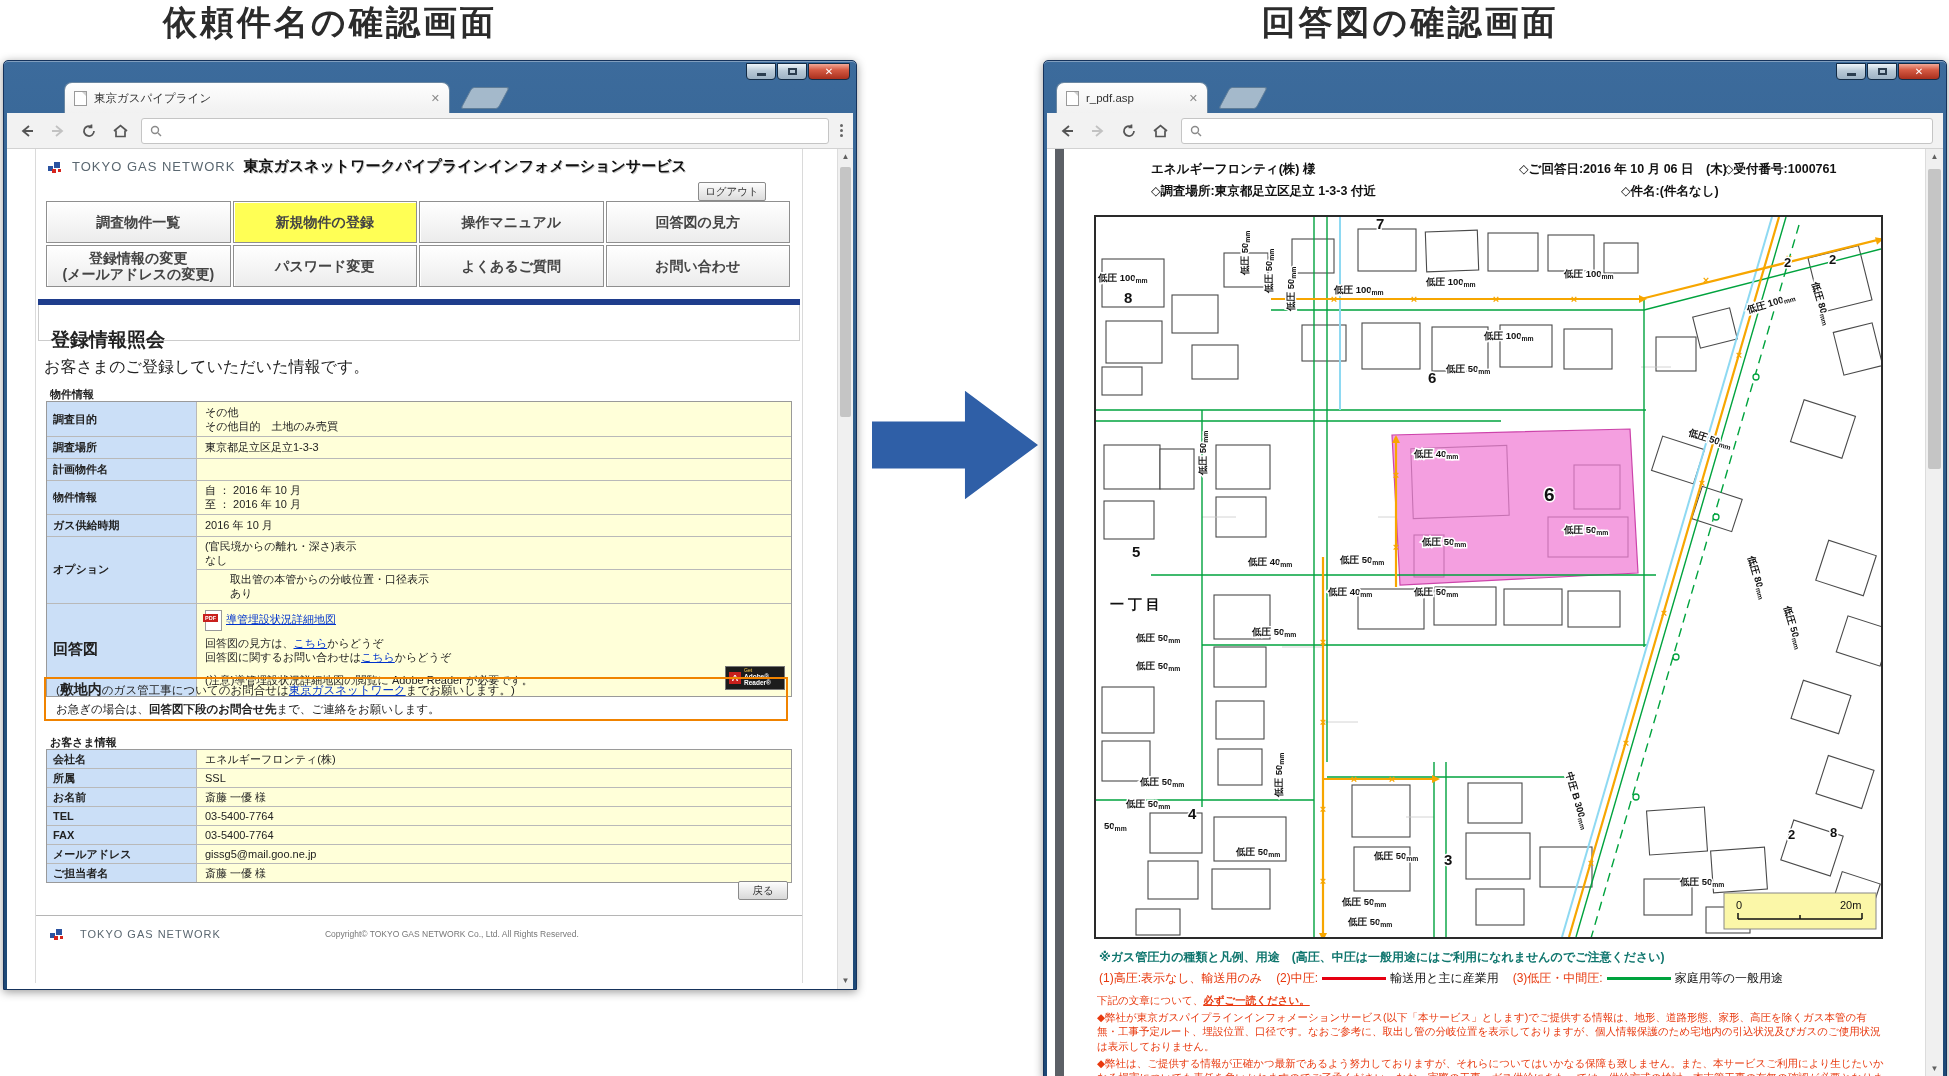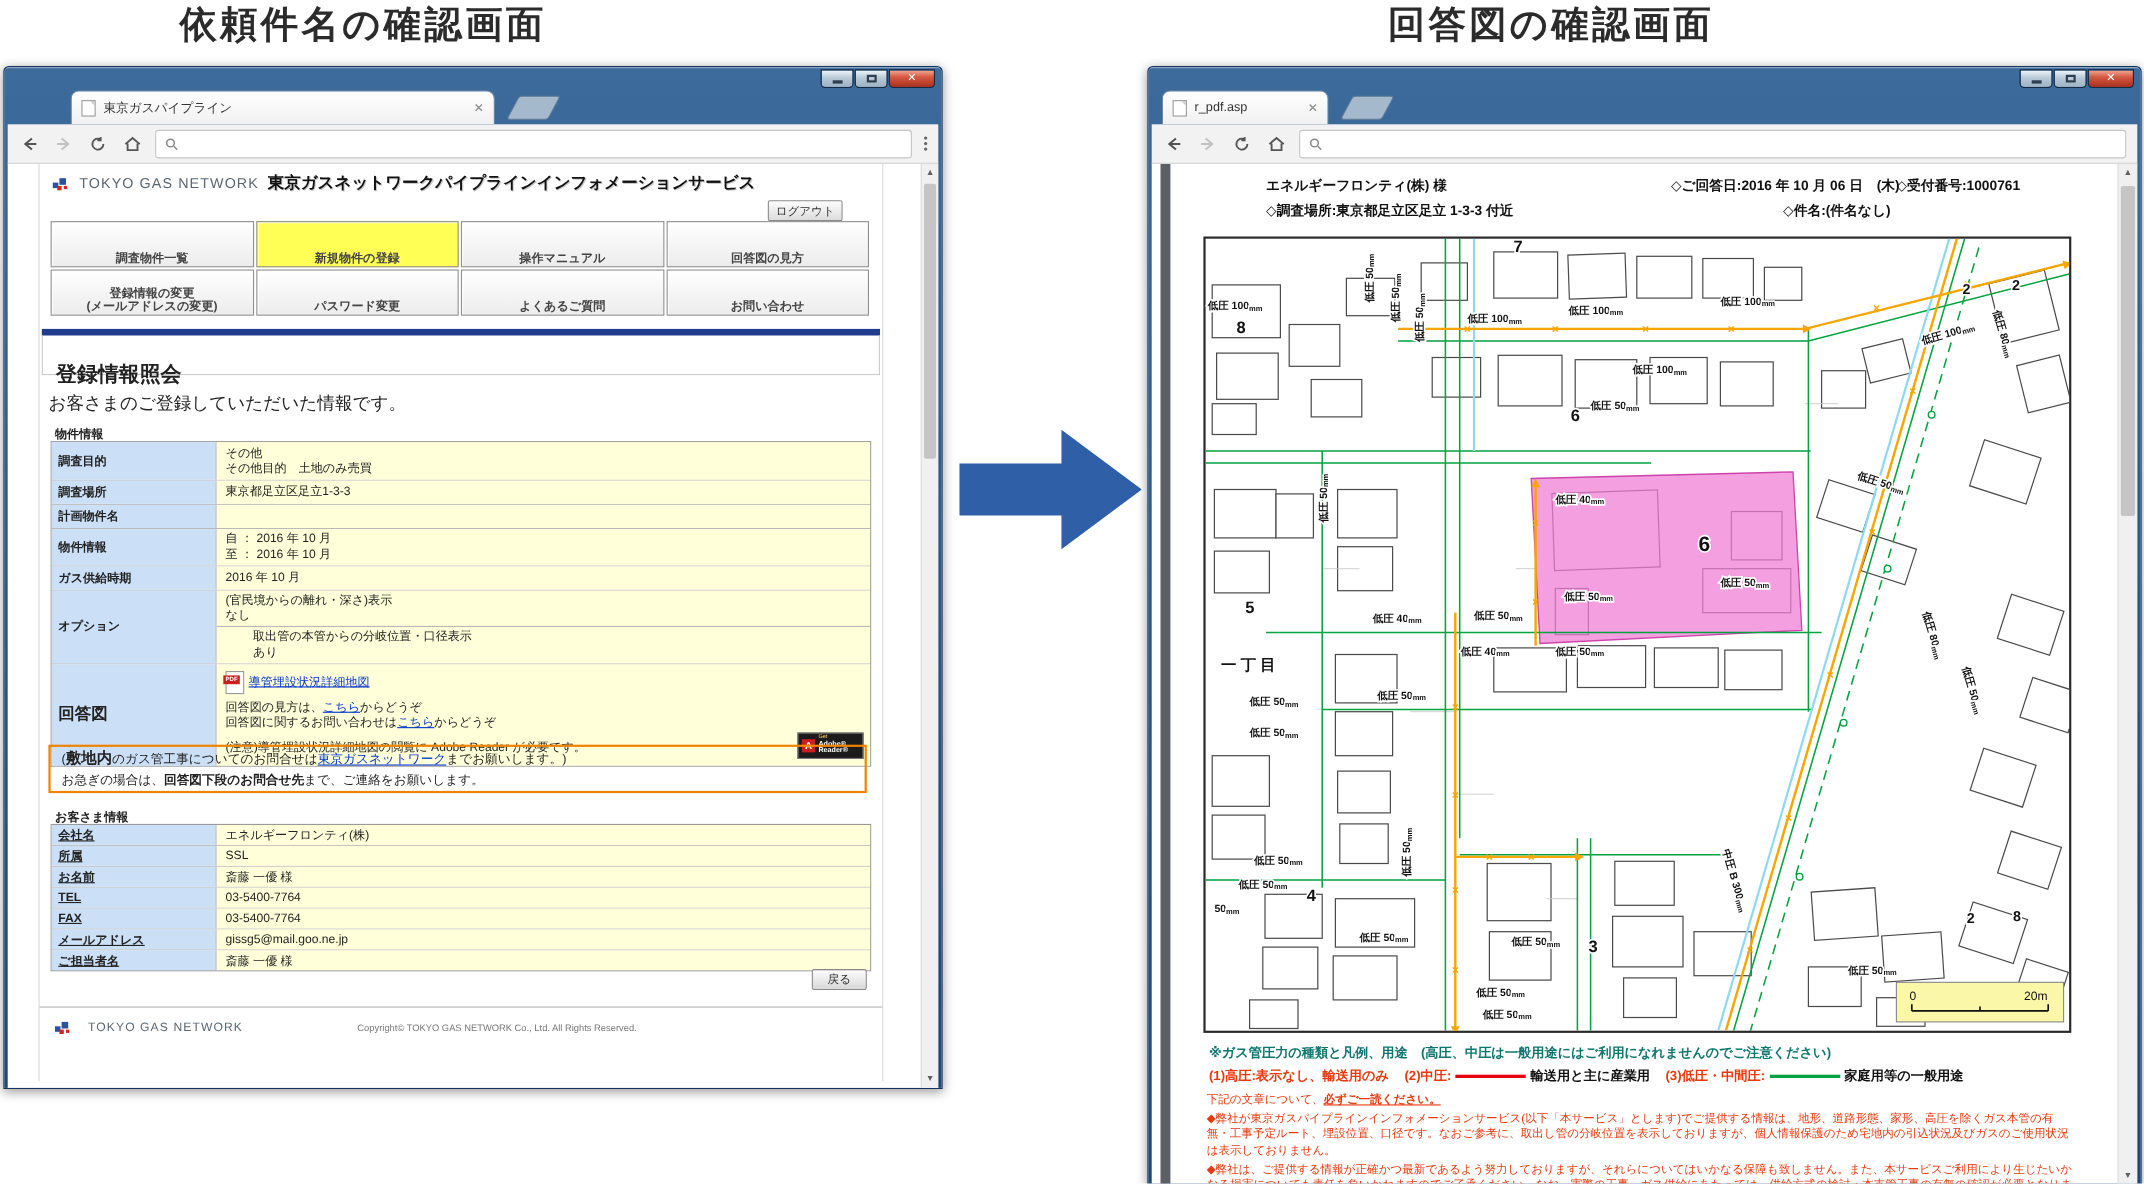--- a/index.html
+++ b/index.html
@@ -50,22 +50,22 @@
   .tgmark{position:relative;width:16px;height:14px;}
   .tgmark i{position:absolute;}
   .brand{font-size:13px;color:#5a6770;letter-spacing:1px;white-space:nowrap;}
   .svc{font-size:15px;font-weight:bold;color:#111;text-shadow:1px 1px 0 #c9c9c9;white-space:nowrap;}
   .logout{position:absolute;top:33px;right:36px;width:66px;height:17px;font-size:10.5px;color:#333;
        background:linear-gradient(#fdfdfd,#dcdcdc);border:1px solid #8a8a8a;border-radius:2px;
        display:flex;align-items:center;justify-content:center;}
   .nav{position:absolute;left:10px;top:52px;width:744px;display:grid;grid-template-columns:repeat(4,1fr);
        grid-auto-rows:42px;gap:2px;}
   .ncell{border:1px solid #8f8f8f;background:linear-gradient(#ffffff,#ececec);
-       box-shadow:inset 1px 1px 0 #fff;display:flex;flex-direction:column;align-items:center;justify-content:flex-end;
-       font-size:11px;font-weight:bold;color:#444;line-height:1.15;text-align:center;}
+       box-shadow:inset 1px 1px 0 #fff;display:flex;flex-direction:column;align-items:center;justify-content:center;
+       font-size:14px;font-weight:bold;color:#444;line-height:1.15;text-align:center;}
   .ncell.active{background:#ffff55;}
   .bluebar{position:absolute;left:2px;right:2px;top:150px;height:6px;background:#1f3d8c;}
   .headbox{position:absolute;left:2px;right:2px;top:156px;height:36px;border:1px solid #ccc;border-top:none;
        box-sizing:border-box;}
   .headbox span{position:absolute;left:12px;top:22px;font-size:19px;font-weight:bold;color:#222;}
   .intro{position:absolute;left:8px;top:208px;font-size:16px;color:#222;}
   .seclab{position:absolute;left:14px;font-size:11px;font-weight:bold;color:#222;}
   .ptable{position:absolute;left:10px;top:252px;width:744px;border:1px solid #9a9a9a;}
   .prow{display:flex;border-bottom:1px solid #b9b9b9;}
   .prow:last-child{border-bottom:none;}
@@ -88,34 +88,34 @@
   .adobe .atx{display:flex;flex-direction:column;line-height:1.05;}
   .adobe .atx em{font-style:normal;font-size:5px;color:#ffd24d;}
   .adobe .atx b{font-size:6.5px;}
   .notice{position:absolute;left:8px;right:14px;top:528px;height:44px;border:2px solid #f08300;
        padding:3px 10px;font-size:11.5px;color:#222;box-sizing:border-box;display:flex;flex-direction:column;justify-content:center;gap:3px;}
   .notice .big{font-size:14px;font-weight:bold;margin-top:48px;}
   .ctable{position:absolute;left:10px;top:600px;width:744px;border:1px solid #9a9a9a;}
   .crow{display:flex;border-bottom:1px solid #b9b9b9;height:18px;}
   .crow:last-child{border-bottom:none;}
   .clabel{width:150px;background:#cbdff7;border-right:1px solid #b9b9b9;padding:1px 6px;font-size:11px;
-       font-weight:bold;box-sizing:border-box;display:flex;align-items:center;text-decoration:underline;}
+       font-weight:bold;box-sizing:border-box;display:flex;align-items:center;}
   .cval{flex:1;background:#ffffd9;padding:5px 8px;font-size:11px;box-sizing:border-box;display:flex;align-items:center;}
   .backbtn{position:absolute;right:14px;top:732px;width:48px;height:17px;font-size:10.5px;color:#333;
        background:linear-gradient(#fdfdfd,#d8d8d8);border:1px solid #8a8a8a;border-radius:2px;
        display:flex;align-items:center;justify-content:center;}
   .footline{position:absolute;left:0;right:0;top:766px;border-top:1px solid #b5b5b5;}
   .footer{position:absolute;left:14px;top:778px;display:flex;align-items:center;gap:14px;}
   .copyr{font-size:8.5px;color:#777;margin-left:90px;}
   
   .edge{position:absolute;left:8px;top:0;bottom:0;width:9px;background:#5c6066;}
   .dochead{position:absolute;font-size:12.5px;font-weight:bold;color:#111;white-space:nowrap;}
   .mapframe{position:absolute;left:47px;top:66px;width:785px;height:720px;border:2px solid #2a2a2a;background:#fff;}
   .leg1{position:absolute;left:52px;top:800px;font-size:12px;font-weight:bold;color:#0f766e;white-space:nowrap;}
-  .leg2{position:absolute;left:52px;top:821px;font-size:12px;font-weight:bold;white-space:nowrap;display:flex;align-items:center;gap:4px;}
+  .leg2{position:absolute;left:52px;top:821px;font-size:12px;font-weight:normal;white-space:nowrap;display:flex;align-items:center;gap:4px;}
   .leg2 .red{color:#e8380d;}
   .leg2 .blk{color:#111;}
   .swatch{display:inline-block;width:64px;height:3px;vertical-align:middle;}
   .disc{position:absolute;left:50px;top:844px;width:790px;font-size:10.5px;color:#e8380d;line-height:1.4;}
   .disc p{margin:0 0 2px 0;}
   .disc .u{text-decoration:underline;font-weight:bold;}
   .favic{width:11px;height:13px;border:1px solid #9a9a9a;background:#fff;position:relative;}
   .favic::after{content:"";position:absolute;right:0;top:0;border:2px solid #cfcfcf;border-left-color:transparent;border-bottom-color:transparent;}
 </style>
 </head>

